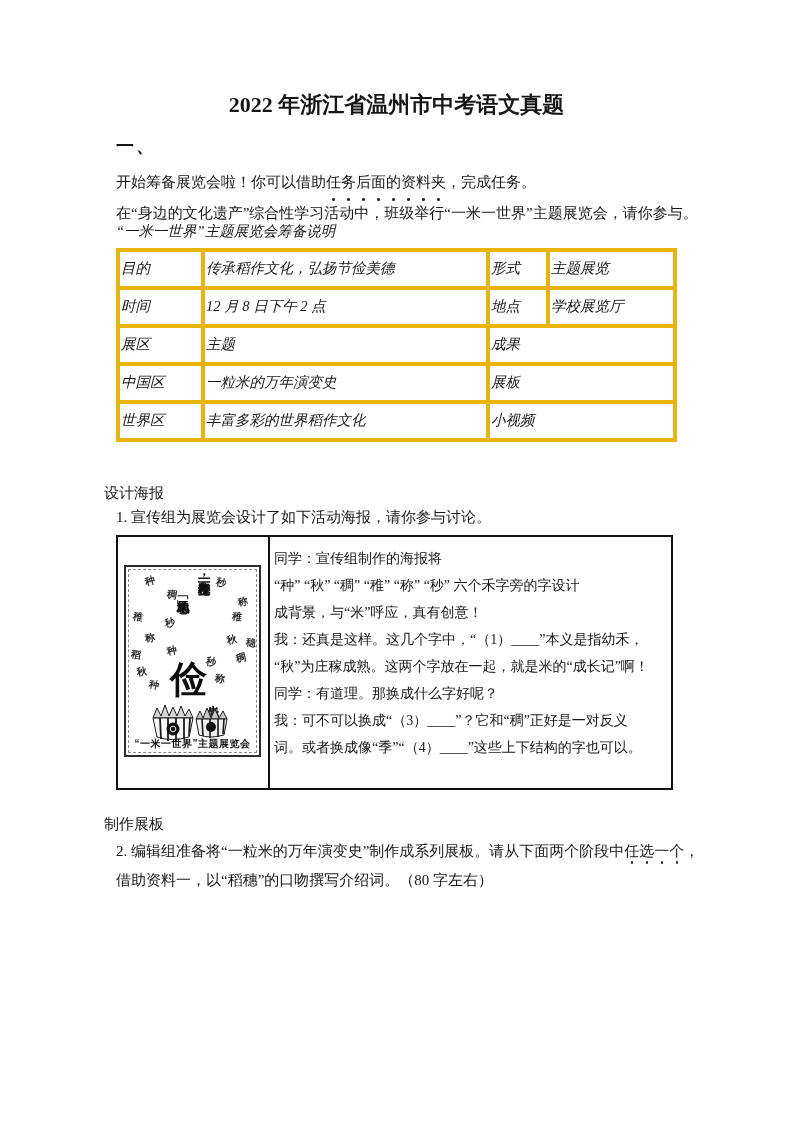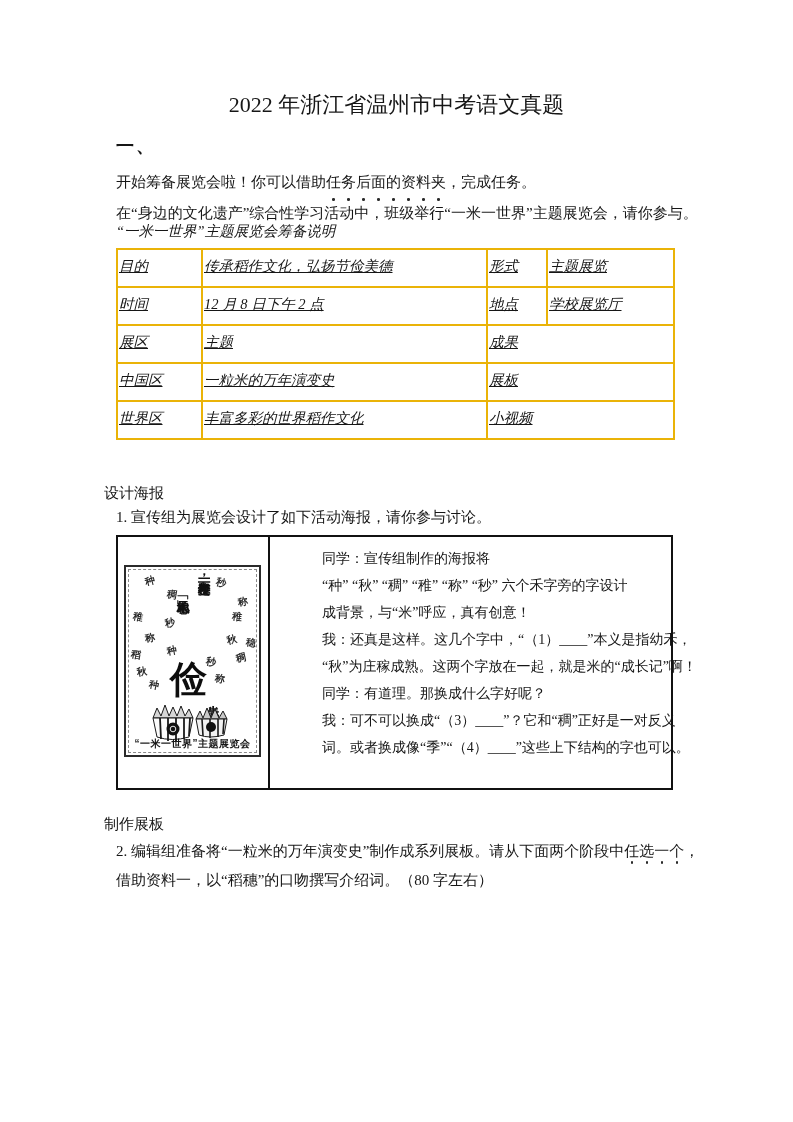--- a/index.html
+++ b/index.html
@@ -5,43 +5,43 @@
   * { margin:0; padding:0; box-sizing:border-box; }
   html,body { background:#fff; }
   body {
     width:793px; height:1122px; position:relative;
     font-family:"Liberation Serif","DejaVu Serif",serif;
     color:#161616; overflow:hidden;
   }
 
   .title {
     position:absolute; top:90px; left:0; width:793px;
-    text-align:center; font-size:22px; font-weight:400;
+    text-align:center; font-size:22px; font-weight:700;
   }
   .secnum {
     position:absolute; top:134px; left:116px;
     font-size:18px; font-weight:700; letter-spacing:2px;
   }
   .intro { position:absolute; top:167px; left:116px; width:575px; font-size:15px; }
   .iline { height:31px; line-height:31px; white-space:nowrap; }
 
   .caption {
     position:absolute; top:222px; left:116px; width:557px;
     text-align:left; font-size:14.5px; font-style:italic;
   }
 
   .prep-table {
     position:absolute; top:248px; left:116px; width:557px;
     border-collapse:collapse; table-layout:fixed;
     font-size:14.5px; font-style:italic;
   }
   .prep-table td {
-    border:2px solid #eab308; height:38px;
+    border:4px solid #eab308; height:38px;
     vertical-align:top; padding:7px 6px 0 1px;
-    white-space:nowrap; overflow:hidden;text-decoration:underline;
+    white-space:nowrap; overflow:hidden;
   }
 
   .subhead { position:absolute; left:104px; font-size:15px; }
   .design-heading { top:484px; }
   .making-heading { top:815px; }
   .item { position:absolute; left:116px; font-size:15px; white-space:nowrap; }
   .design-item { top:508px; }
   .making-item1 { top:842px; }
   .making-item2 { top:871px; }
 
@@ -90,21 +90,21 @@
   }
   .baskets { position:absolute; left:15px; top:136px; width:106px; height:42px; }
   .poster-label {
     position:absolute; bottom:4px; left:0; width:100%;
     text-align:center; font-size:10px; font-weight:700;
     font-family:"Liberation Sans","DejaVu Sans",sans-serif;
     letter-spacing:0.5px;
     margin-top:30px;
   }
   .dialog-lines { position:absolute; left:156px; top:8px; width:398px; font-size:14px; }
-  .dialog-line { height:27px; line-height:27px; white-space:nowrap;margin-left:48px; }
+  .dialog-line { height:27px; line-height:27px; white-space:nowrap; }
 </style>
 </head>
 <body>
 
 <div class="page">
 
   <div class="title">2022 年浙江省温州市中考语文真题</div>
 
   <div class="secnum">一、</div>
 

